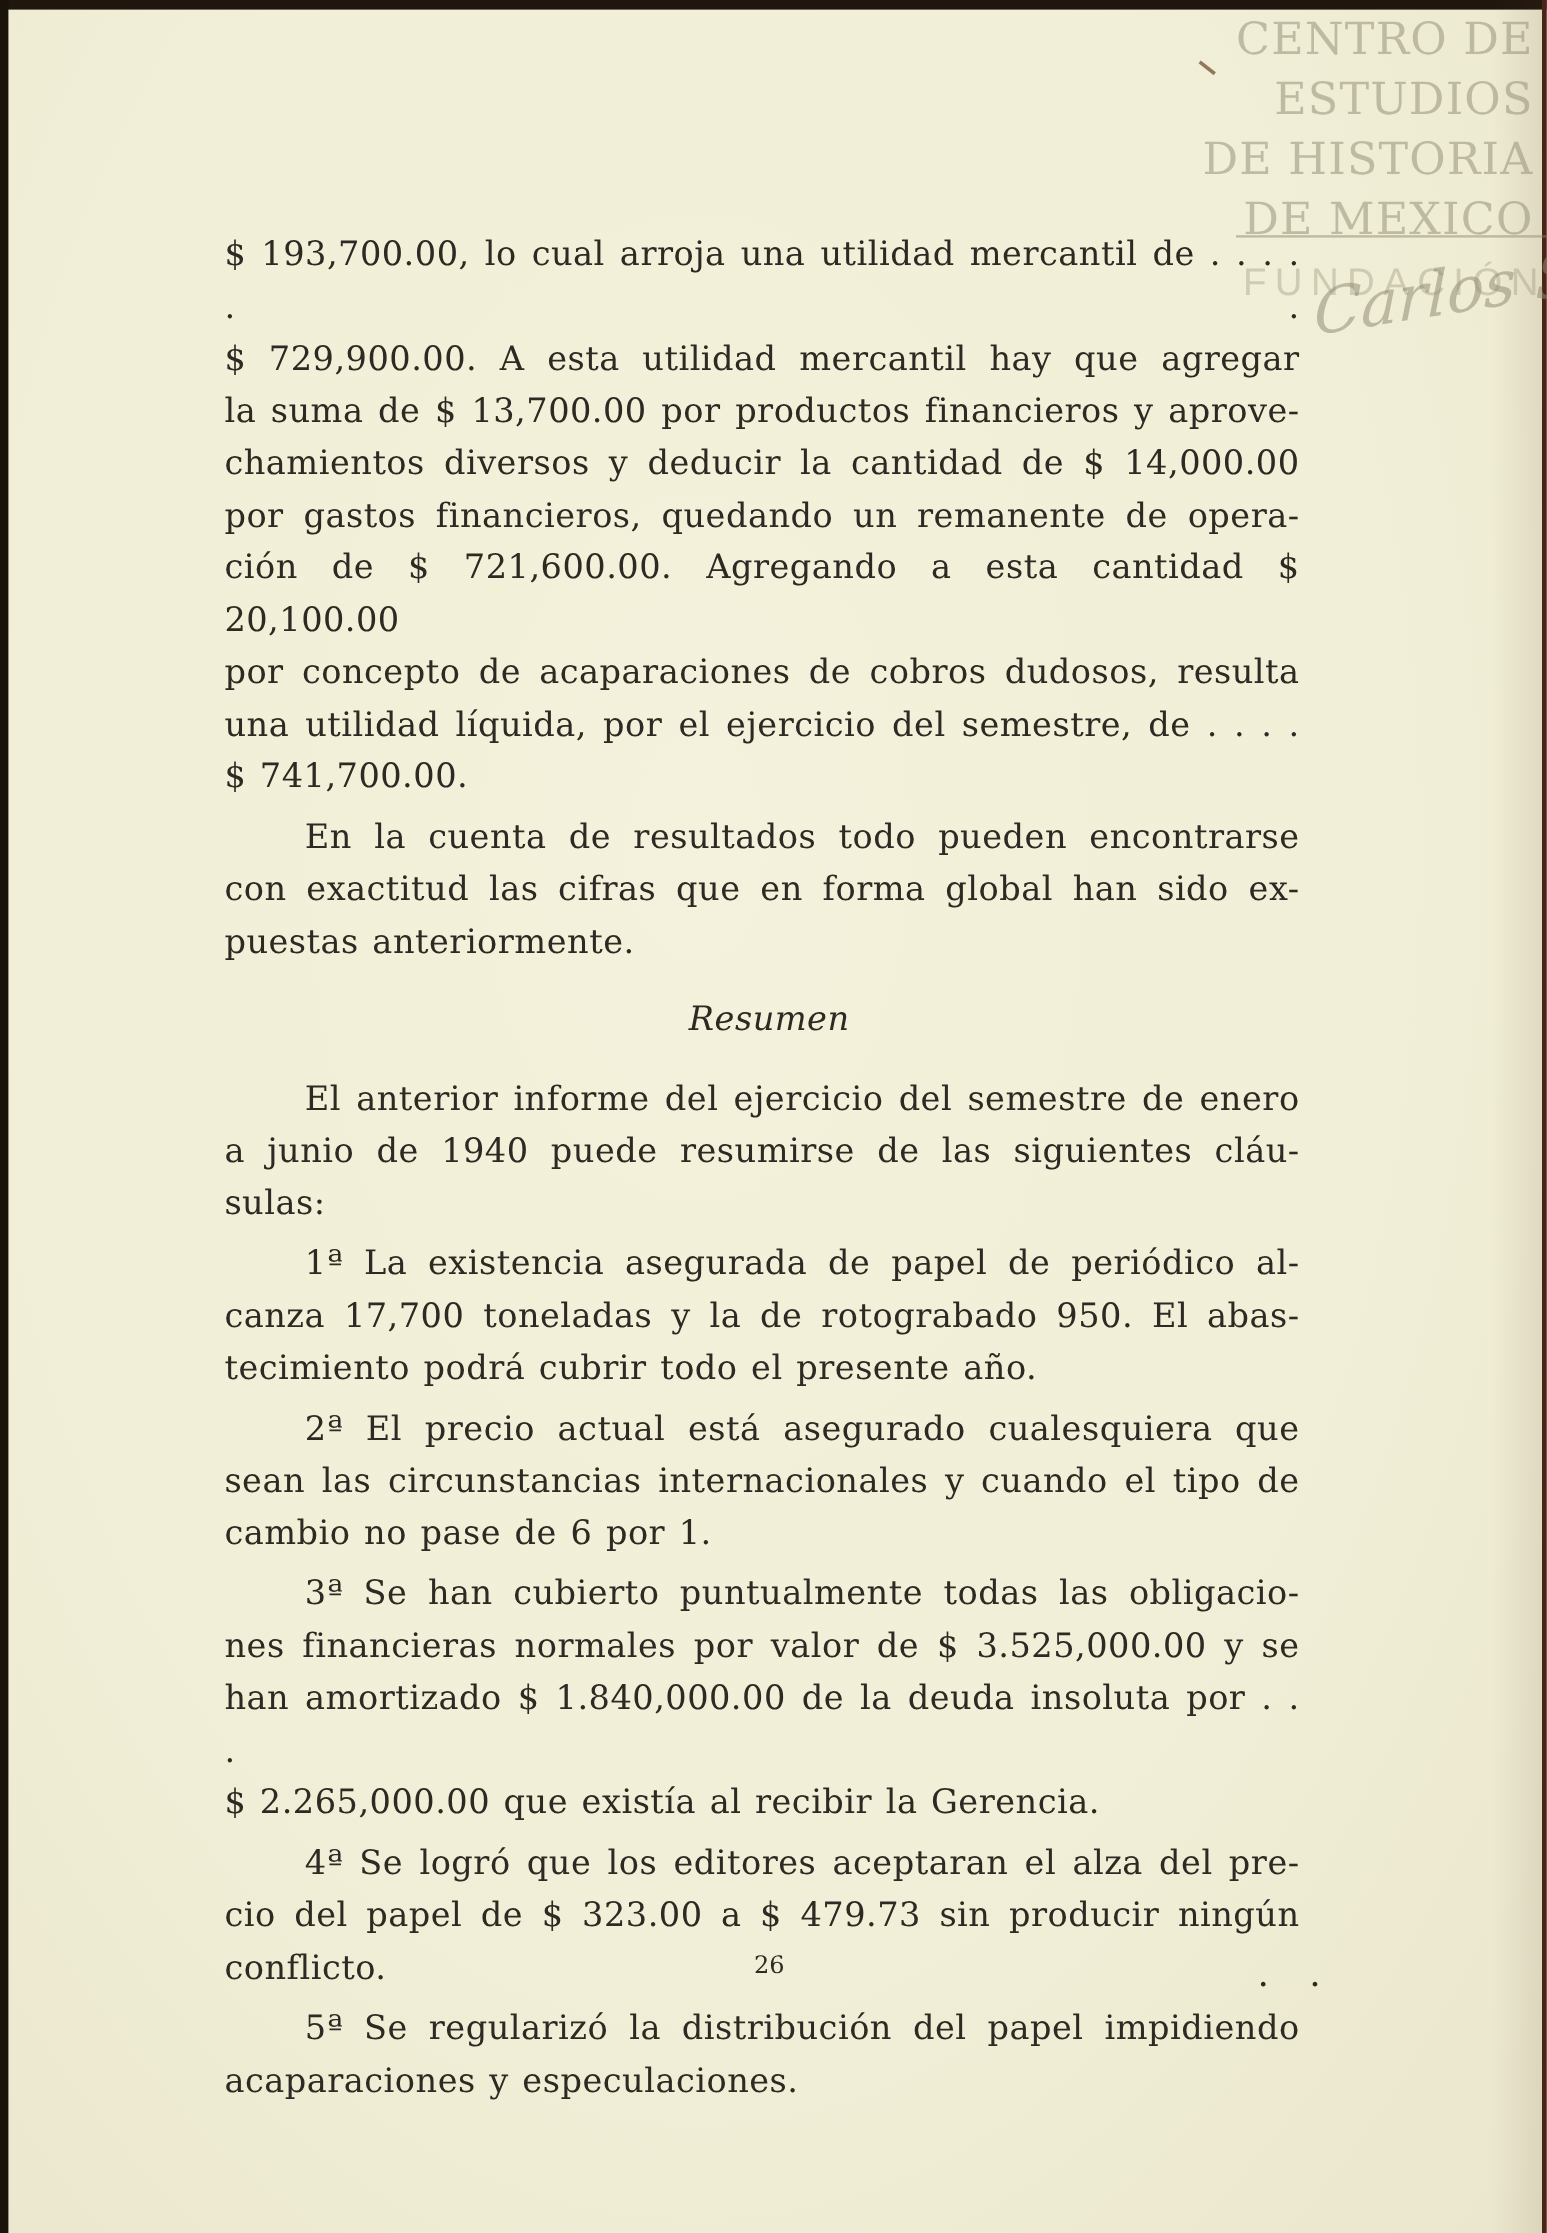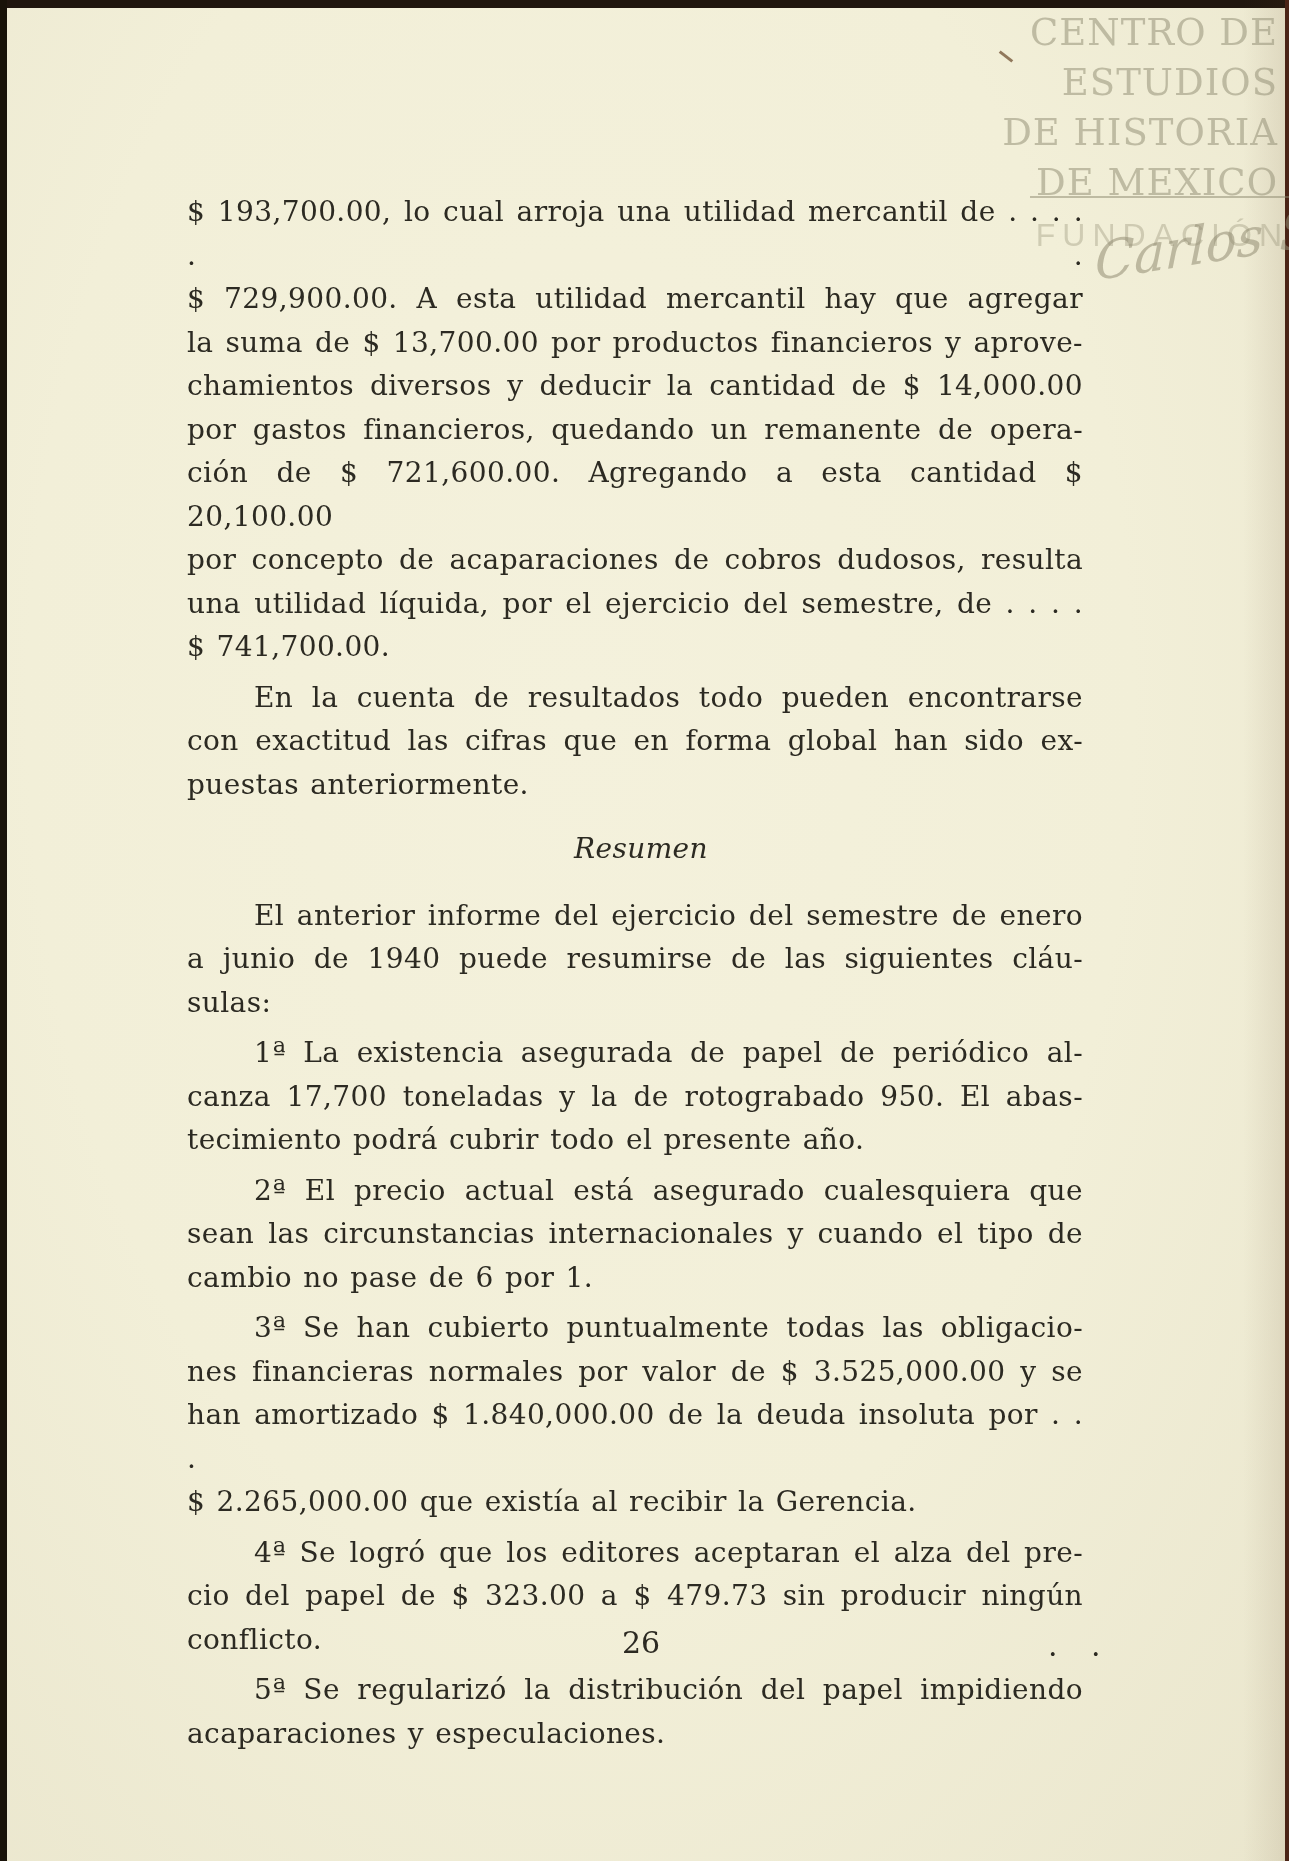--- a/index.html
+++ b/index.html
@@ -38,21 +38,21 @@
     font-size:28px;line-height:43.5px;
     word-spacing:2px;letter-spacing:0.4px;z-index:1;
   }
   .para{margin:0 12px 7px 0;}
   .line{white-space:normal;}
   .just{text-align:justify;text-align-last:justify;}
   .ind{text-indent:67px;}
   .heading{font-style:italic;text-align:center;margin:21px 0 23px 0;}
   
   .footer-num{position:absolute;left:187px;top:1625px;width:908px;
-      text-align:center;font-size:30px;z-index:1;}
+      text-align:center;font-size:20px;z-index:1;}
   .footer-dots{position:absolute;left:1048px;top:1628px;font-size:30px;
       letter-spacing:12px;z-index:1;}
 </style>
 </head>
 <body>
 
 <div class="page">
 
   <div class="edge-top"></div>
   <div class="edge-left"></div>

